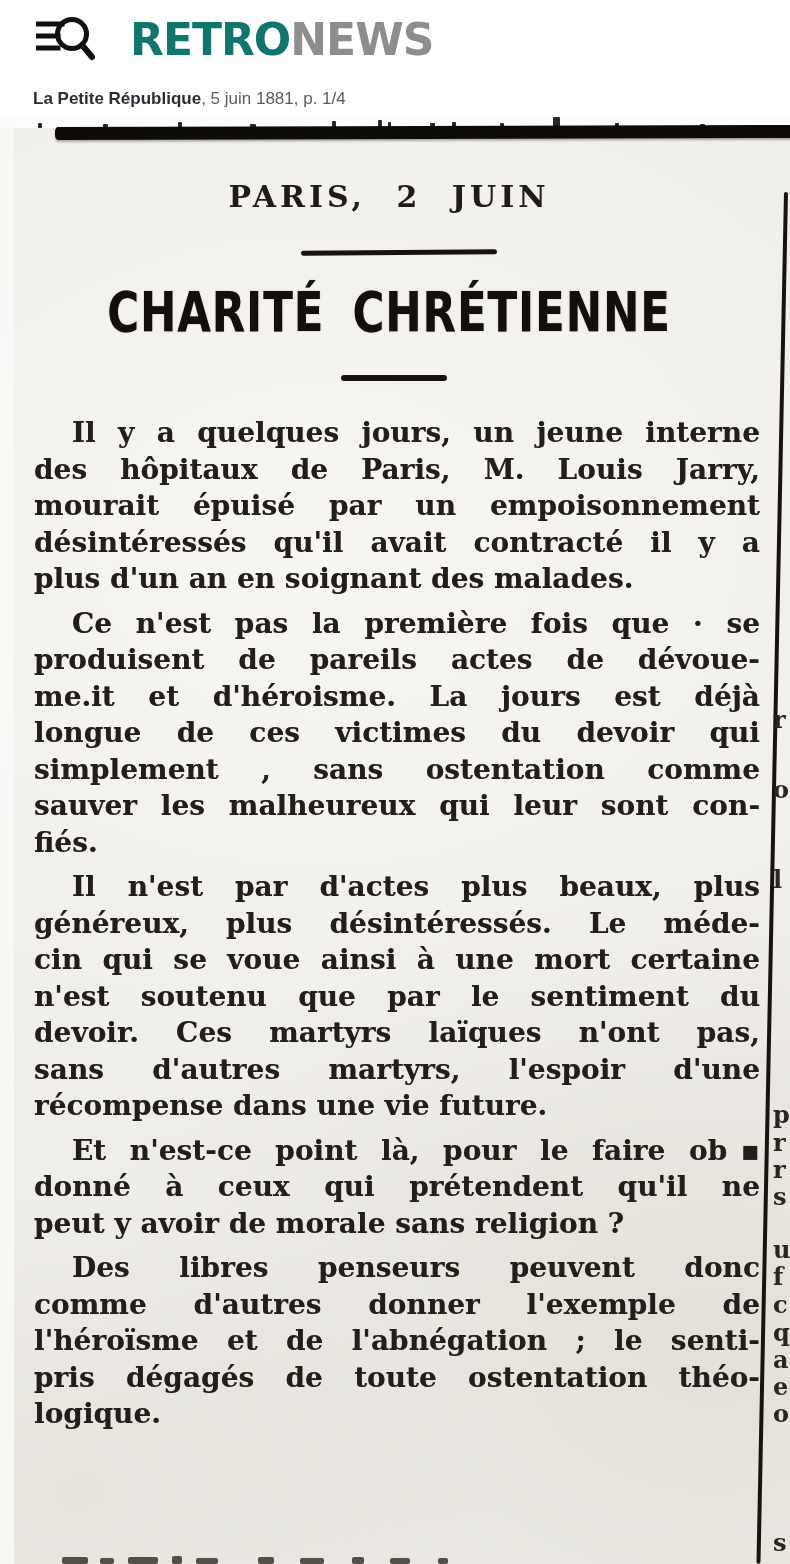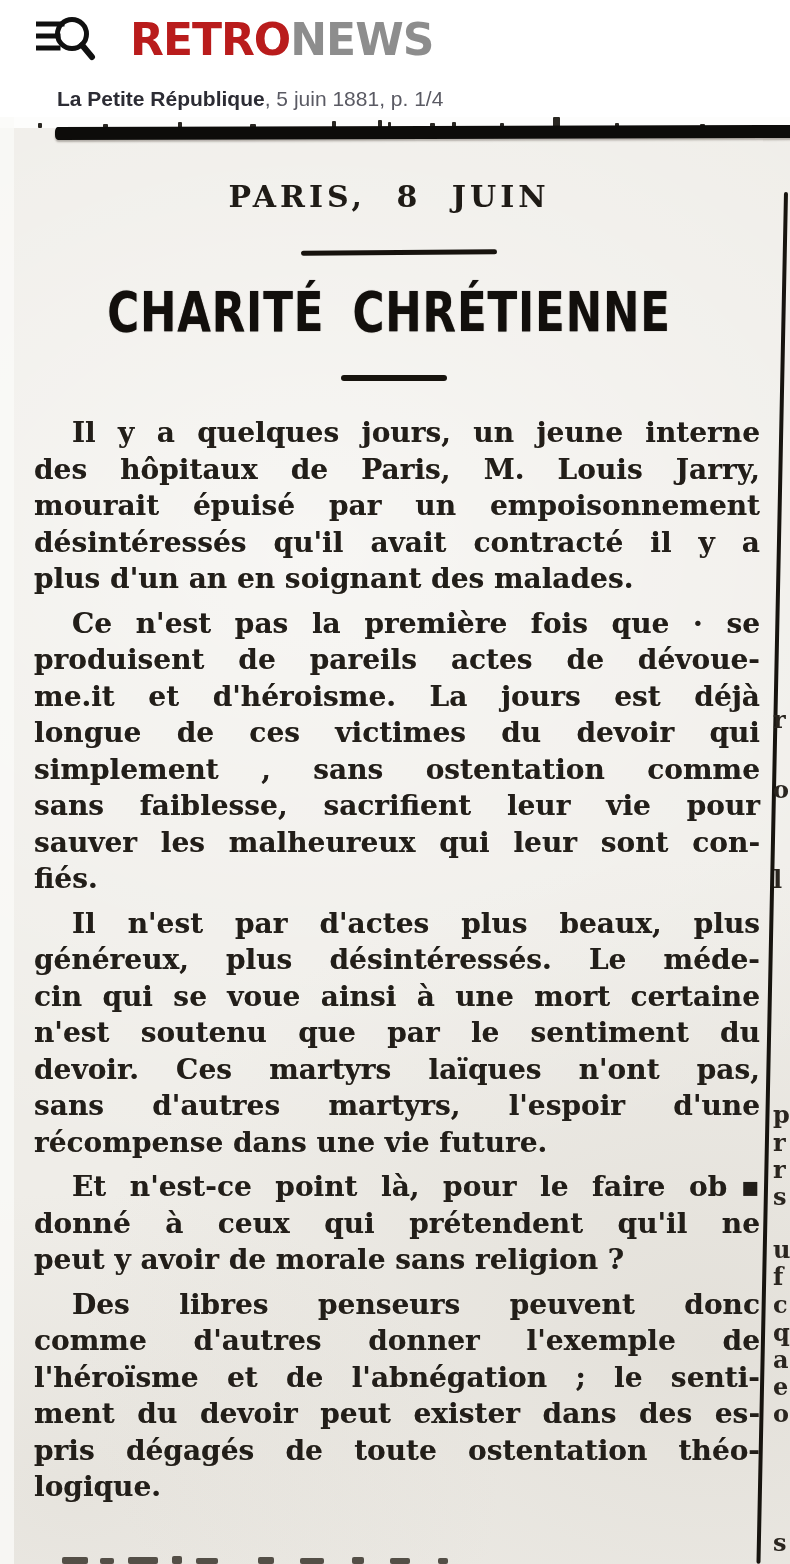--- a/index.html
+++ b/index.html
@@ -7,23 +7,23 @@
     width:790px;height:1564px;position:relative;overflow:hidden;
     background:#ffffff;
     font-family:"Liberation Sans", sans-serif;
   }
   
   .site-header{position:absolute;left:0;top:0;width:790px;height:117px;background:#fff;}
   .logo-row{position:absolute;left:36px;top:12px;height:56px;display:flex;align-items:center;}
   .search-icon{width:62px;height:52px;display:block;}
   .logo{margin-left:32px;font-family:"DejaVu Sans", sans-serif;font-weight:800;
         font-size:44px;letter-spacing:-1px;line-height:52px;}
-  .logo .p1{color:#b91c1c;}
+  .logo .p1{color:#0f766e;}
   .logo .p2{color:#8d8d8d;}
-  .byline{position:absolute;left:33px;top:85px;font-size:21px;line-height:28px;color:#5a5a63;margin-left:24px;}
+  .byline{position:absolute;left:33px;top:85px;font-size:17px;line-height:28px;color:#5a5a63;}
   .byline b{color:#2c2c34;font-weight:bold;}
   
   .scan{
     position:absolute;left:0;top:117px;width:790px;height:1447px;overflow:hidden;
     background:
       radial-gradient(1200px 900px at 40% 30%, rgba(255,255,255,0.5), rgba(0,0,0,0) 70%),
       radial-gradient(900px 700px at 90% 85%, rgba(205,200,190,0.35), rgba(0,0,0,0) 70%),
       radial-gradient(700px 500px at 10% 95%, rgba(210,205,196,0.30), rgba(0,0,0,0) 60%),
       #efede8;
     color:#24201b;
@@ -109,39 +109,38 @@
       <span class="tick" style="left: 500px; top: 6px; width: 4px; height: 5px; position: absolute;"></span>
       <span class="tick" style="left: 553px; top: 0px; width: 7px; height: 11px; position: absolute;"></span>
       <span class="tick" style="left: 615px; top: 6px; width: 4px; height: 5px; position: absolute;"></span>
       <span class="tick" style="left: 700px; top: 7px; width: 5px; height: 4px; position: absolute;"></span>
     </div>
   <div class="left-strip"></div>
   <div class="black-band"></div>
   <div class="divider"></div>
 
   <div class="article">
-    <div class="dateline">PARIS, 8 JUIN</div>
+    <div class="dateline">PARIS, 2 JUIN</div>
     <div class="rule1"></div>
     <div class="headline">CHARITÉ CHRÉTIENNE</div>
     <div class="rule2"></div>
     <div class="text" id="article-text">
         <div class="para">
           <div class="line indent">Il y a quelques jours, un jeune interne</div>
           <div class="line">des hôpitaux de Paris, M. Louis Jarry,</div>
           <div class="line">mourait épuisé par un empoisonnement</div>
           <div class="line">désintéressés qu'il avait contracté il y a</div>
           <div class="line last">plus d'un an en soignant des malades.</div>
         </div>
         <div class="para">
           <div class="line indent">Ce n'est pas la première fois que · se</div>
           <div class="line">produisent de pareils actes de dévoue-</div>
           <div class="line">me.it et d'héroisme. La jours est déjà</div>
           <div class="line">longue de ces victimes du devoir qui</div>
           <div class="line">simplement , sans ostentation comme</div>
-          <div class="line">sans faiblesse, sacrifient leur vie pour</div>
           <div class="line">sauver les malheureux qui leur sont con-</div>
           <div class="line last">fiés.</div>
         </div>
         <div class="para">
           <div class="line indent">Il n'est par d'actes plus beaux, plus</div>
           <div class="line">généreux, plus désintéressés. Le méde-</div>
           <div class="line">cin qui se voue ainsi à une mort certaine</div>
           <div class="line">n'est soutenu que par le sentiment du</div>
           <div class="line">devoir. Ces martyrs laïques n'ont pas,</div>
           <div class="line">sans d'autres martyrs, l'espoir d'une</div>
@@ -149,21 +148,20 @@
         </div>
         <div class="para">
           <div class="line indent">Et n'est-ce point là, pour le faire ob▪</div>
           <div class="line">donné à ceux qui prétendent qu'il ne</div>
           <div class="line last">peut y avoir de morale sans religion ?</div>
         </div>
         <div class="para">
           <div class="line indent">Des libres penseurs peuvent donc</div>
           <div class="line">comme d'autres donner l'exemple de</div>
           <div class="line">l'héroïsme et de l'abnégation ; le senti-</div>
-          <div class="line">ment du devoir peut exister dans des es-</div>
           <div class="line">pris dégagés de toute ostentation théo-</div>
           <div class="line last">logique.</div>
         </div>
       </div>
   </div>
 
   <div id="fragments">
       <span class="frag" style="top: 588px;">r</span>
       <span class="frag" style="top: 658px;">o</span>
       <span class="frag" style="top: 748px;">l</span>

